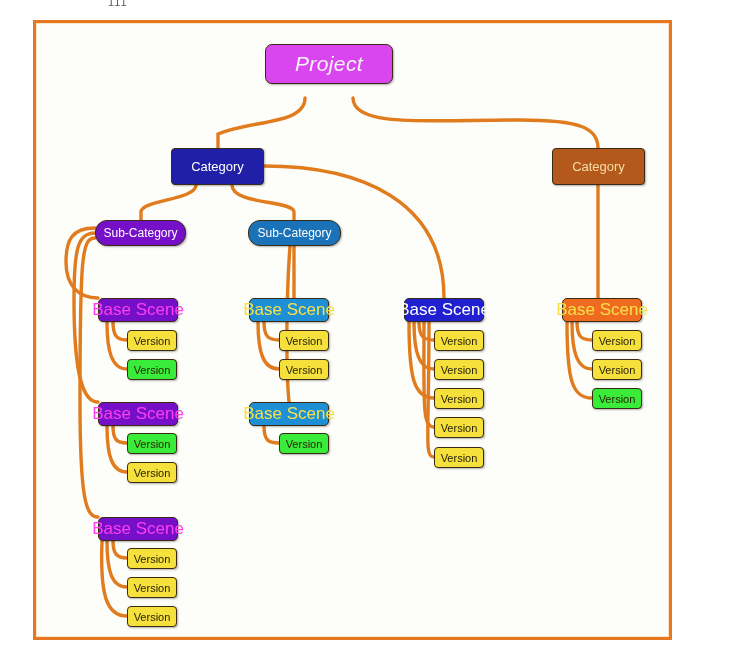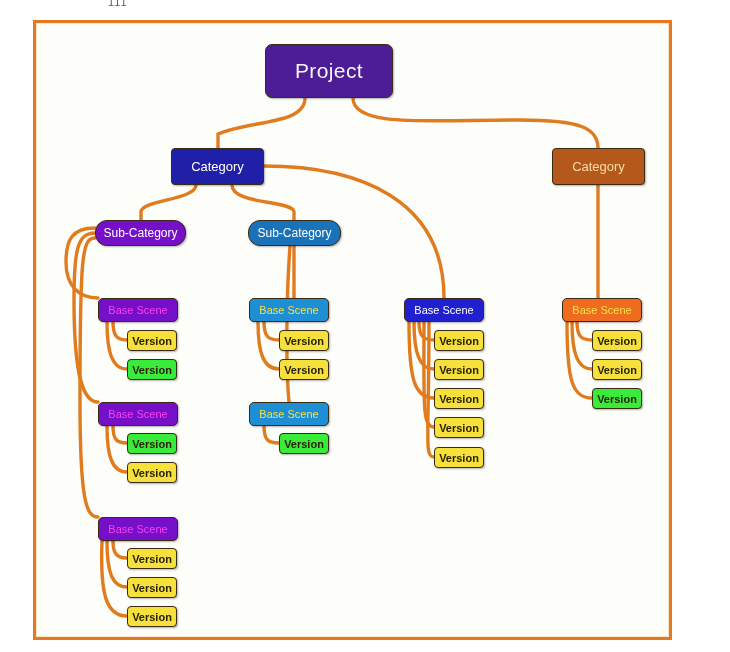--- a/index.html
+++ b/index.html
@@ -53,22 +53,22 @@
     white-space: nowrap;
     user-select: none;
   }
   .n-project {
     border-radius: 7px;
     font-size: 21px;
     letter-spacing: 0.4px;
   }
   .n-category { font-size: 13px; border-radius: 4px; }
   .n-subcategory { font-size: 12px; border-radius: 12px; }
-  .n-basescene { font-size: 11px; border-radius: 5px; }
-  .n-version { font-size: 11px; border-radius: 4px; font-weight: bold; }
+  .n-basescene { font-size: 17px; border-radius: 5px; }
+  .n-version { font-size: 11px; border-radius: 4px; }
 </style>
 </head>
 <body>
 
 <div id="root">
 
   <div id="top-fragment">111</div>
 
   <div id="frame">
     <div id="frame-inner-line"></div>
@@ -100,21 +100,21 @@
       <path d="M 414 322 C 414 352, 419 369, 434 369" fill="none" stroke="#e07b1e" stroke-width="3.4" stroke-linecap="round"></path>
       <path d="M 409 322 C 409 378, 414 398, 434 398" fill="none" stroke="#e07b1e" stroke-width="3.4" stroke-linecap="round"></path>
       <path d="M 424 322 C 424 404, 422 427, 434 427" fill="none" stroke="#e07b1e" stroke-width="3.4" stroke-linecap="round"></path>
       <path d="M 429 322 C 429 440, 424 457, 434 457" fill="none" stroke="#e07b1e" stroke-width="3.4" stroke-linecap="round"></path>
       <path d="M 577 322 C 577 336, 581 340, 592 340" fill="none" stroke="#e07b1e" stroke-width="3.4" stroke-linecap="round"></path>
       <path d="M 572 322 C 572 352, 577 369, 592 369" fill="none" stroke="#e07b1e" stroke-width="3.4" stroke-linecap="round"></path>
       <path d="M 567 322 C 567 380, 572 398, 592 398" fill="none" stroke="#e07b1e" stroke-width="3.4" stroke-linecap="round"></path>
     </svg>
 
   <div id="nodes-layer">
-      <div class="node n-project" style="left: 265px; top: 44px; width: 128px; height: 54px; background: #4c1d95; color: rgb(244, 244, 244);">
+      <div class="node n-project" style="left: 265px; top: 44px; width: 128px; height: 40px; background: #d946ef; color: rgb(244, 244, 244); font-style: italic;">
         <span>Project</span>
       </div>
       <div class="node n-category" style="left: 171px; top: 148px; width: 93px; height: 37px; background: rgb(31, 31, 168); color: rgb(255, 255, 255);">
         <span>Category</span>
       </div>
       <div class="node n-category" style="left: 552px; top: 148px; width: 93px; height: 37px; background: rgb(181, 88, 27); color: rgb(242, 223, 168);">
         <span>Category</span>
       </div>
       <div class="node n-subcategory" style="left: 95px; top: 220px; width: 91px; height: 26px; background: rgb(117, 16, 200); color: rgb(255, 255, 255);">
         <span>Sub-Category</span>

